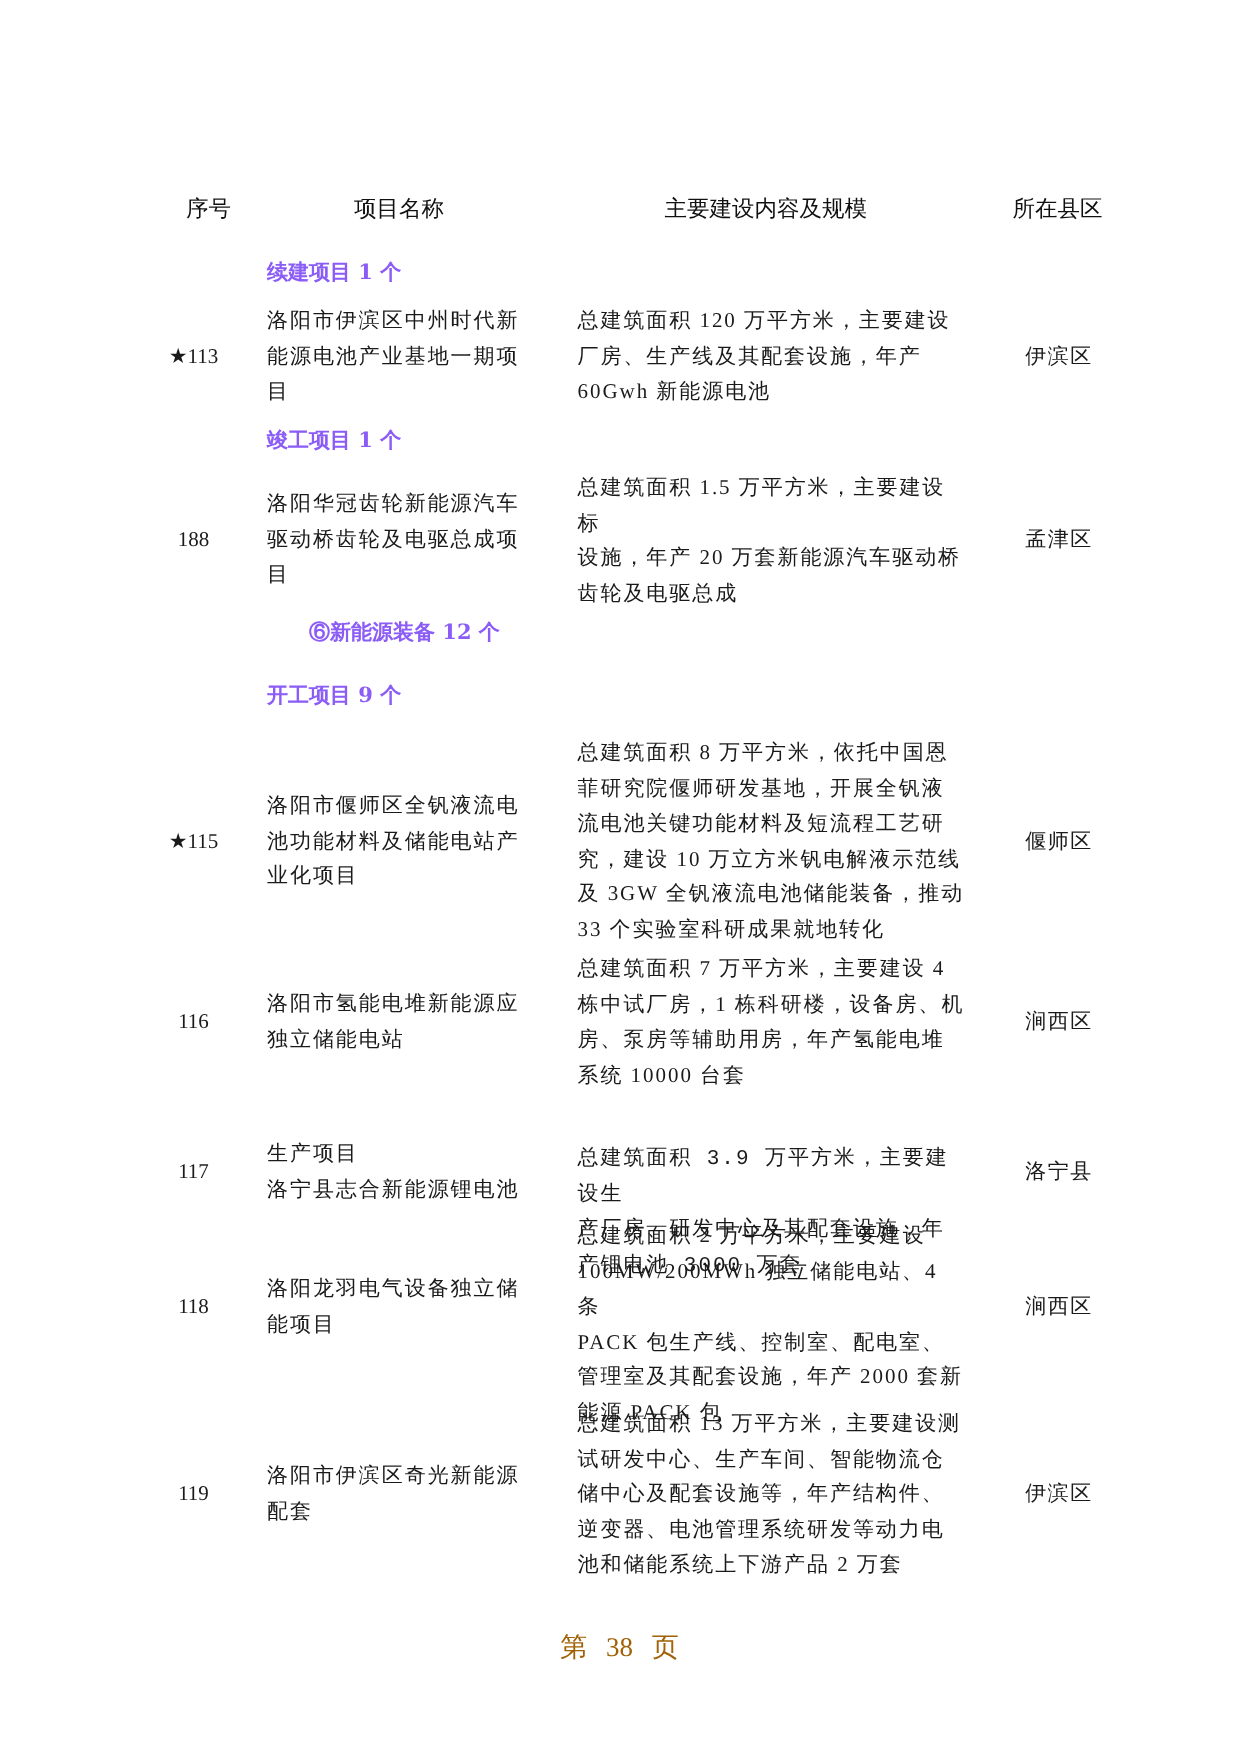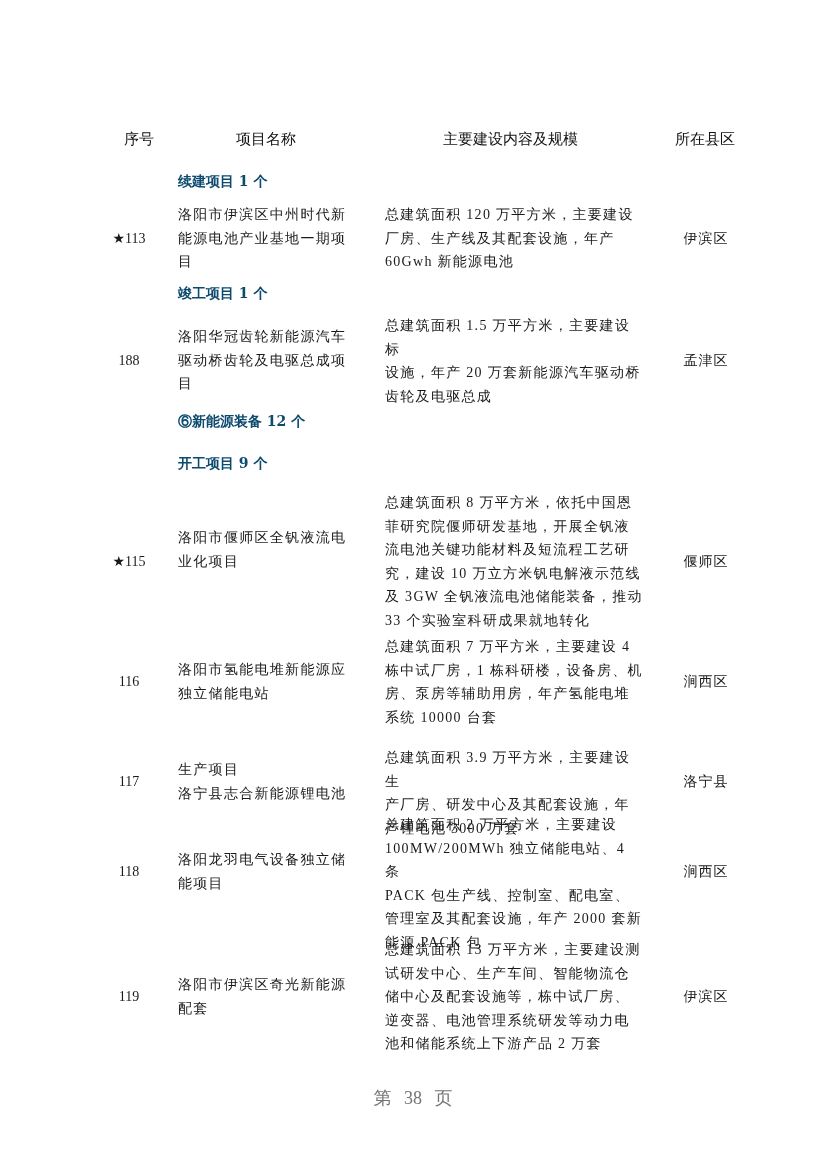--- a/index.html
+++ b/index.html
@@ -12,33 +12,33 @@
   .hdr {
     position: absolute; top: 130px; font-size: 15px;
     font-family: "DejaVu Sans", "Liberation Sans", sans-serif; color: #111;
   }
   .hdr.seq { left: 124px; }
   .hdr.name { left: 236px; }
   .hdr.content { left: 443px; }
   .hdr.district { left: 675px; }
 
   .section {
-    position: absolute; left: 178px; font-size: 14px; font-weight: bold; color: #0c4a6e;
+    position: absolute; left: 178px; font-size: 14px; font-weight: bold; color: #8b5cf6;
     font-family: "DejaVu Serif", "Liberation Serif", serif;
   }
   .row { position: absolute; left: 0; width: 826px; }
   .cell { position: absolute; font-size: 14px; line-height: 23.5px; letter-spacing: 1.3px; }
   .cell.seq { left: 98px; width: 62px; text-align: center; letter-spacing: 0; }
   .cell.name { left: 178px; width: 172px; }
   .cell.content { left: 385px; width: 260px; }
   .cell.district { left: 670px; width: 72px; text-align: center; letter-spacing: 1px; }
   .vc { display: flex; align-items: center; }
   .footer {
     position: absolute; top: 1086px; left: 0; width: 826px; text-align: center;
-    font-size: 18px; word-spacing: 8px; color: #737373;
+    font-size: 18px; word-spacing: 8px; color: #a16207;
   }
 </style>
 </head>
 <body>
 
 <div class="page">
 
   <div class="hdr seq">序号</div>
   <div class="hdr name">项目名称</div>
   <div class="hdr content">主要建设内容及规模</div>
@@ -71,28 +71,29 @@
       <div>目</div>
     </div>
     <div class="cell content" style="top:0;">
       <div>总建筑面积 1.5 万平方米，主要建设标</div>
       <div>设施，年产 20 万套新能源汽车驱动桥</div>
       <div>齿轮及电驱总成</div>
     </div>
     <div class="cell district vc" style="top:0; height:94px; justify-content:center;">孟津区</div>
   </div>
 
-  <div class="section" style="top:413px;">⑥新能源装备 12 个</div>
+  <div class="section" style="top:413px;margin-left:28px;">⑥新能源装备 12 个</div>
 
   <div class="section" style="top:455px;">开工项目 9 个</div>
 
   <div class="row" style="top:491px; height:141px;">
     <div class="cell seq vc" style="top:0; height:141px; justify-content:center;">★115</div>
     <div class="cell name" style="top:35px;">
       <div>洛阳市偃师区全钒液流电</div>
+      <div>池功能材料及储能电站产</div>
       <div>业化项目</div>
     </div>
     <div class="cell content" style="top:0;">
       <div>总建筑面积 8 万平方米，依托中国恩</div>
       <div>菲研究院偃师研发基地，开展全钒液</div>
       <div>流电池关键功能材料及短流程工艺研</div>
       <div>究，建设 10 万立方米钒电解液示范线</div>
       <div>及 3GW 全钒液流电池储能装备，推动</div>
       <div>33 个实验室科研成果就地转化</div>
     </div>
@@ -113,21 +114,21 @@
     </div>
     <div class="cell district vc" style="top:0; height:94px; justify-content:center;">涧西区</div>
   </div>
 
   <div class="row" style="top:746px; height:71px;">
     <div class="cell seq vc" style="top:0; height:71px; justify-content:center;">117</div>
     <div class="cell name" style="top:12px;">
       <div>生产项目</div>
       <div>洛宁县志合新能源锂电池</div>
     </div>
-    <div class="cell content" style="top:0;">
+    <div class="cell content" style="top:16px;font-family:Liberation Mono, monospace;">
       <div>总建筑面积 3.9 万平方米，主要建设生</div>
       <div>产厂房、研发中心及其配套设施，年</div>
       <div>产锂电池 3000 万套</div>
     </div>
     <div class="cell district vc" style="top:0; height:71px; justify-content:center;">洛宁县</div>
   </div>
 
   <div class="row" style="top:813px; height:118px;">
     <div class="cell seq vc" style="top:0; height:118px; justify-content:center;">118</div>
     <div class="cell name" style="top:35px;">
@@ -146,21 +147,21 @@
 
   <div class="row" style="top:938px; height:118px;">
     <div class="cell seq vc" style="top:0; height:118px; justify-content:center;">119</div>
     <div class="cell name" style="top:35px;">
       <div>洛阳市伊滨区奇光新能源</div>
       <div>配套</div>
     </div>
     <div class="cell content" style="top:0;">
       <div>总建筑面积 13 万平方米，主要建设测</div>
       <div>试研发中心、生产车间、智能物流仓</div>
-      <div>储中心及配套设施等，栋中试厂房、</div>
+      <div>储中心及配套设施等，年产结构件、</div>
       <div>逆变器、电池管理系统研发等动力电</div>
       <div>池和储能系统上下游产品 2 万套</div>
     </div>
     <div class="cell district vc" style="top:0; height:118px; justify-content:center;">伊滨区</div>
   </div>
 
   <div class="footer">第 38 页</div>
 </div>
 
 </body></html>

